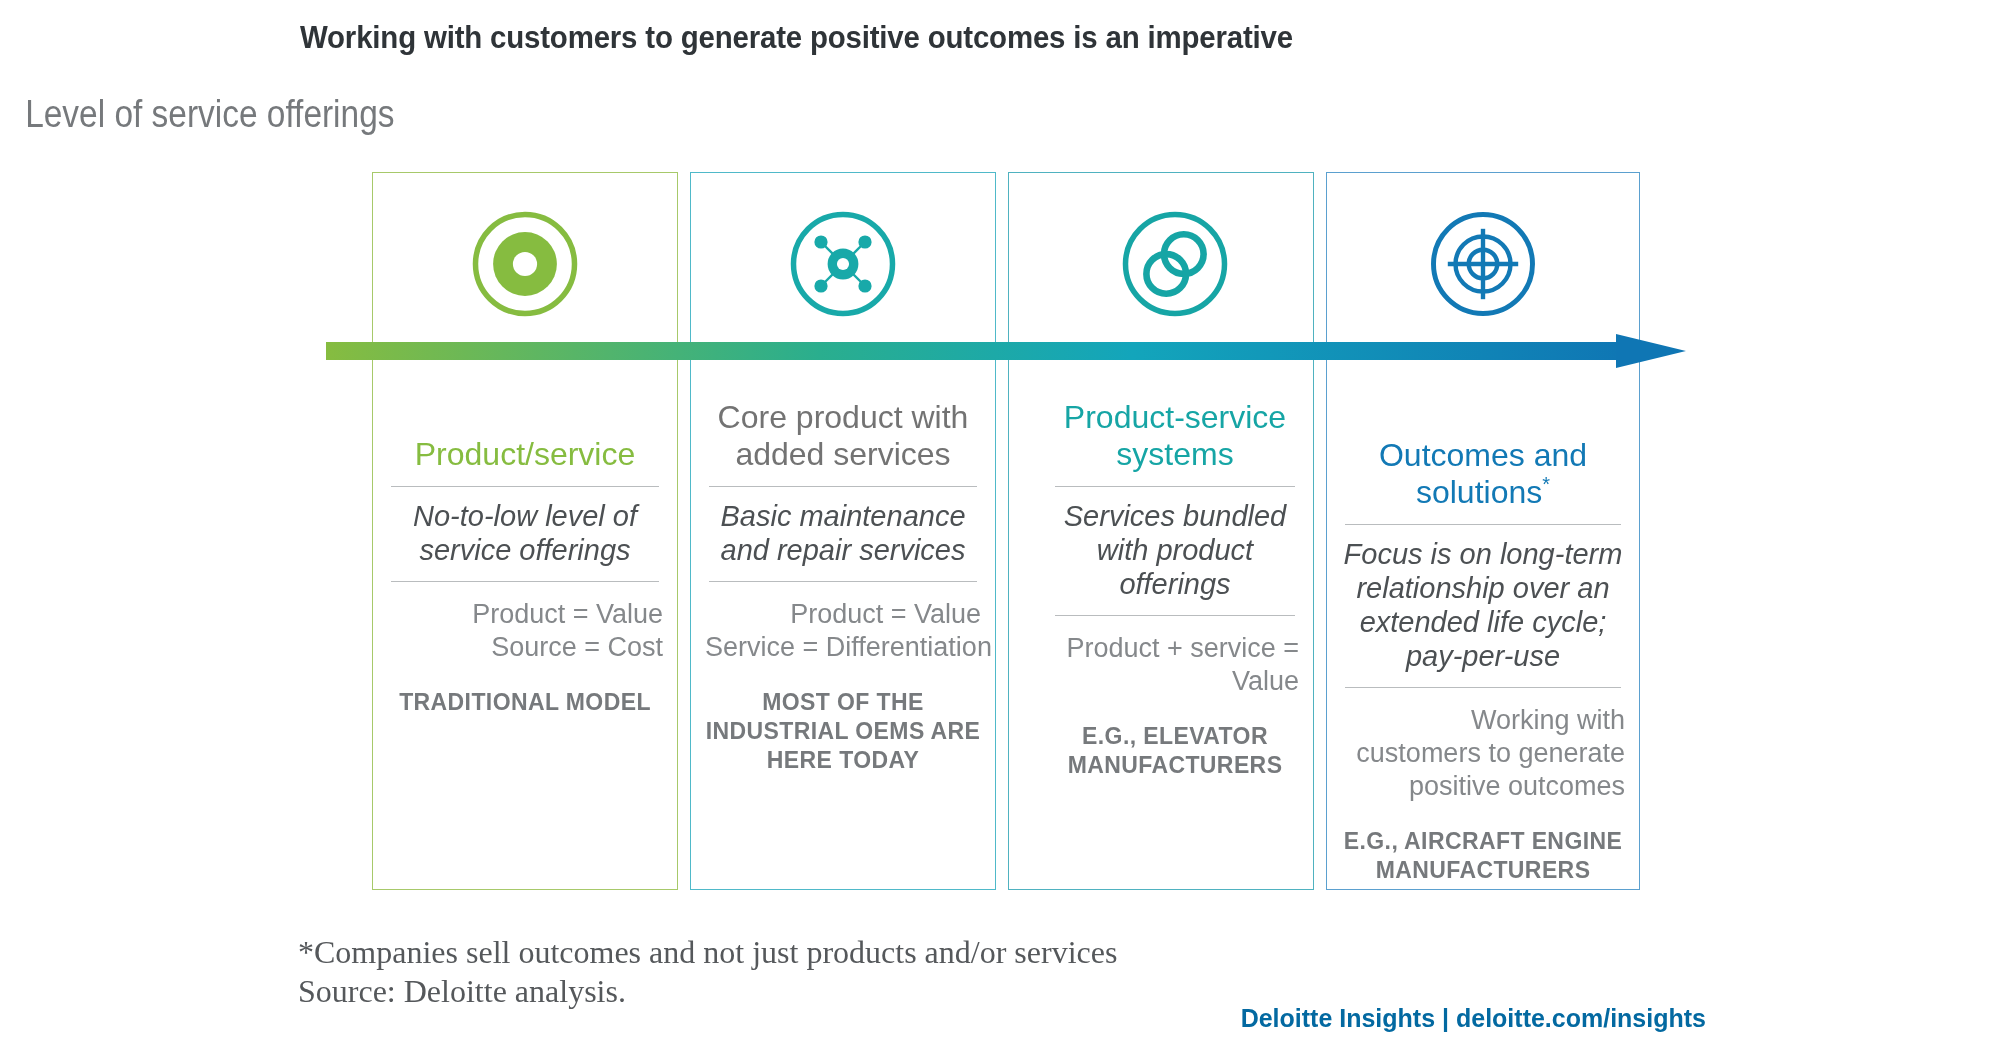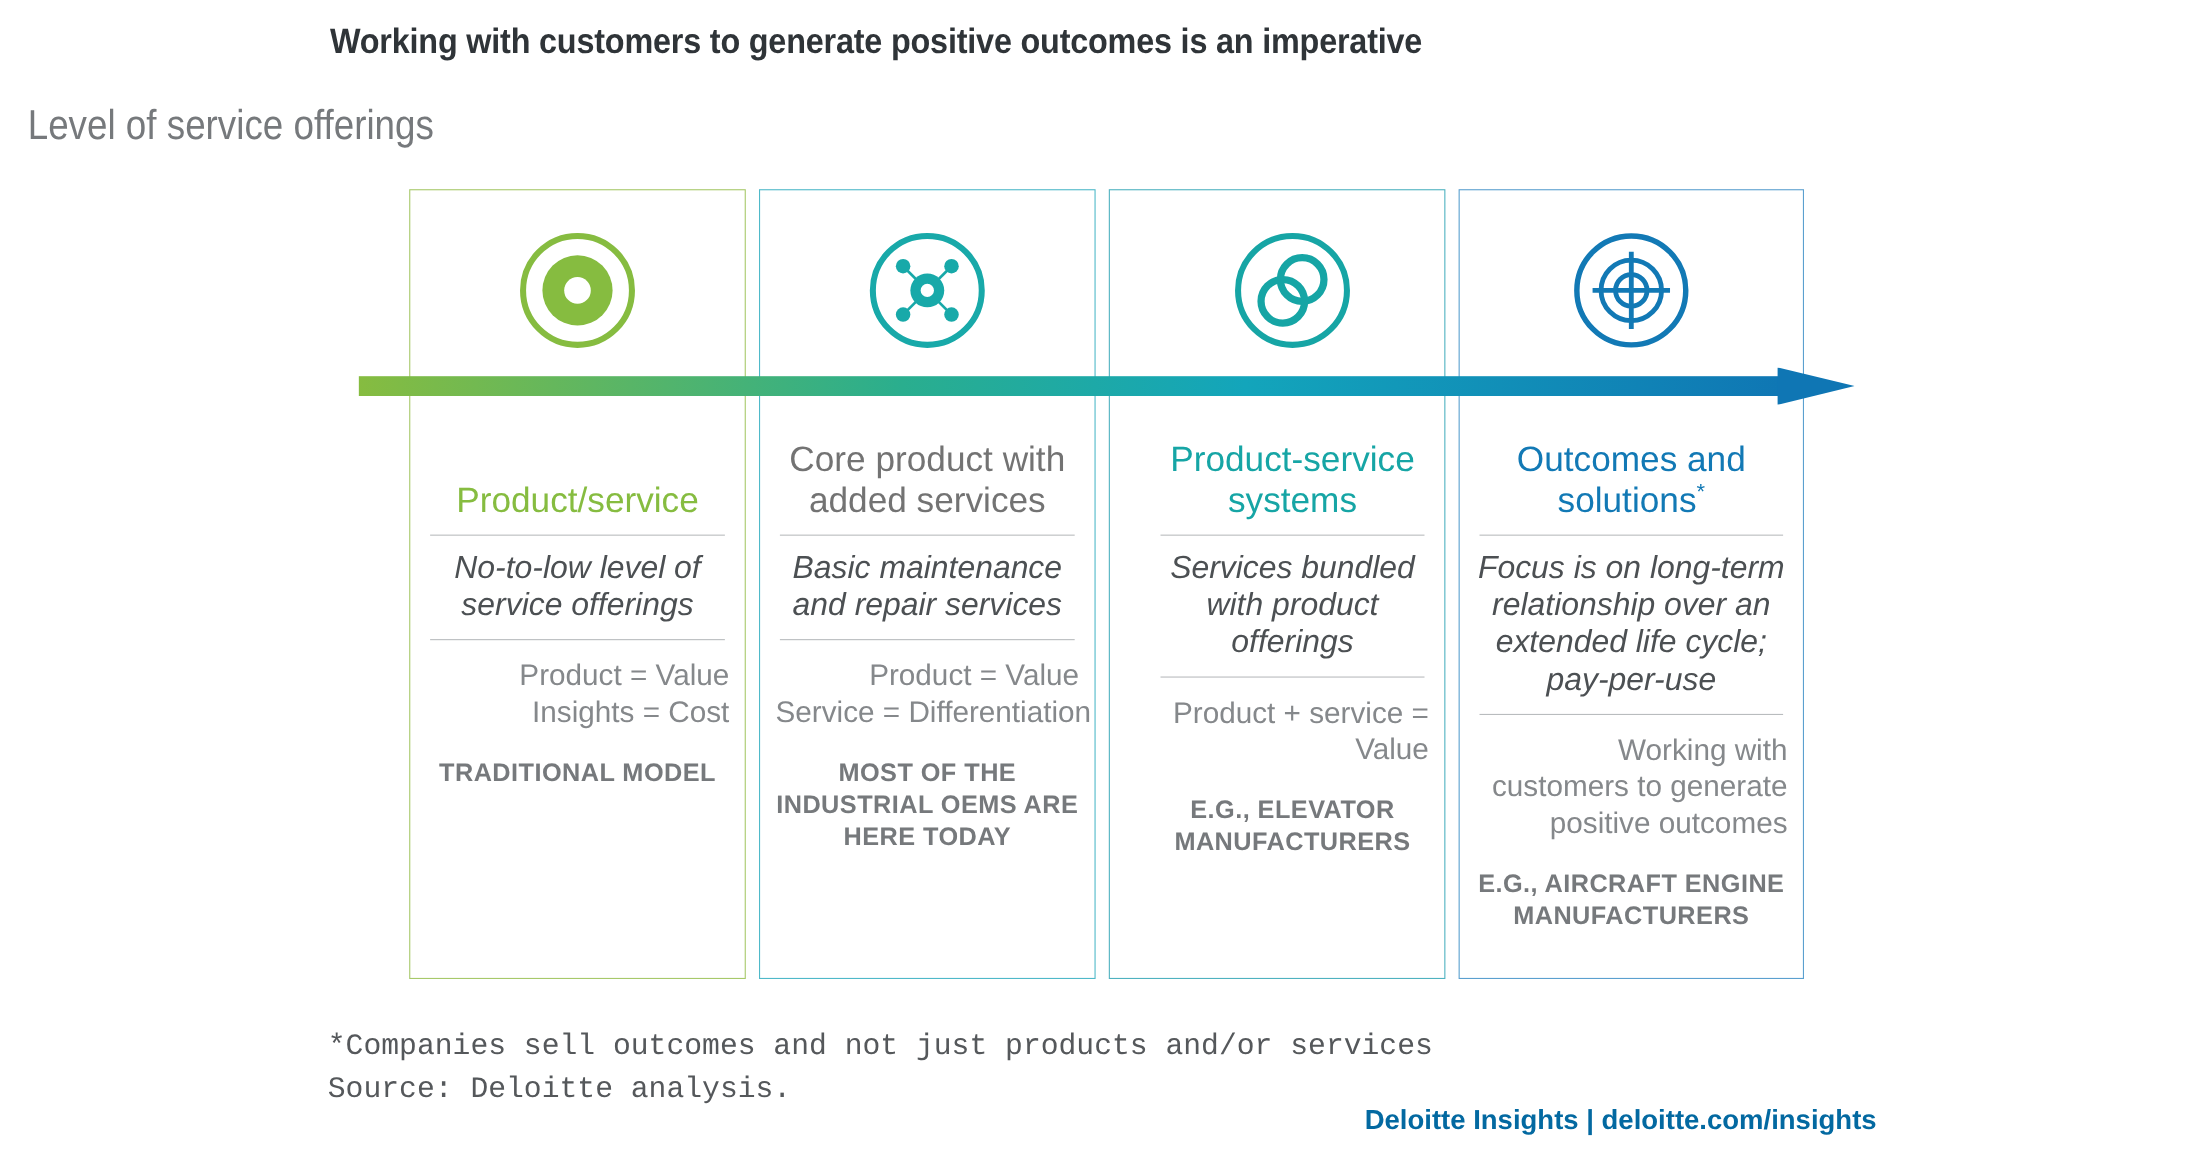--- a/index.html
+++ b/index.html
@@ -65,22 +65,22 @@
     font-weight:bold;font-size:23px;line-height:29px;letter-spacing:0.4px;
     color:#76797c;text-align:center;margin-top:24px;
   }
 
   
   .arrow{position:absolute;left:326px;top:334px;width:1360px;height:34px;}
 
   
   .foot{
     position:absolute;left:298px;top:933px;
-    font-family:Liberation Mono, monospace;
-    font-weight:300;font-size:27px;line-height:39px;color:#55585b;
+    font-family:Liberation Serif, serif;
+    font-weight:300;font-size:32px;line-height:39px;color:#55585b;
   }
   .brand{
     position:absolute;left:0;top:1004px;width:1706px;text-align:right;
     font-family:"Liberation Sans",sans-serif;
     font-weight:600;font-size:25px;color:#0369a1;
   }
 </style>
 </head>
 <body>
 
@@ -100,21 +100,21 @@
     <div class="body-zone">
       <div class="head-wrap">
         <div class="head" id="h0" style="color: rgb(134, 188, 64);">
           <span>Product/service</span><span class="star"></span>
         </div>
       </div>
       <div class="rule"></div>
       <div class="italic">No-to-low level of service offerings</div>
       <div class="rule" style="margin-top:14px;"></div>
       <div class="plain">Product = Value</div>
-      <div class="plain" style="margin-top:0;">Insights = Cost</div>
+      <div class="plain" style="margin-top:0;">Source = Cost</div>
       <div class="caps">TRADITIONAL MODEL</div>
     </div>
   </div>
 
   <div class="col col-2" id="c1" style="border-color: rgb(79, 185, 201);">
     <div class="icon-zone">
       <svg width="110" height="110" viewBox="0 0 100 100" aria-hidden="true">
         <circle cx="50" cy="50" r="45" fill="none" stroke="#18a9a9" stroke-width="5"></circle>
         <line x1="30" y1="30" x2="70" y2="70" stroke="#18a9a9" stroke-width="2.2"></line>
         <line x1="70" y1="30" x2="30" y2="70" stroke="#18a9a9" stroke-width="2.2"></line>
@@ -157,21 +157,21 @@
       </div>
       <div class="rule"></div>
       <div class="italic">Services bundled with product offerings</div>
       <div class="rule" style="margin-top:14px;"></div>
       <div class="plain">Product + service =</div>
       <div class="plain" style="margin-top:0;">Value</div>
       <div class="caps">E.G., ELEVATOR MANUFACTURERS</div>
     </div>
   </div>
 
-  <div class="col col-4" id="c3" style="border-color: rgb(91, 160, 207);">
+  <div class="col col-4" id="c3" style="border-color: rgb(91, 160, 207); gap: 38px;">
     <div class="icon-zone">
       <svg width="110" height="110" viewBox="0 0 100 100" aria-hidden="true">
         <circle cx="50" cy="50" r="45" fill="none" stroke="#1279b5" stroke-width="4.5"></circle>
         <circle cx="50" cy="50" r="25" fill="none" stroke="#1279b5" stroke-width="4"></circle>
         <circle cx="50" cy="50" r="13" fill="none" stroke="#1279b5" stroke-width="4"></circle>
         <line x1="50" y1="18" x2="50" y2="82" stroke="#1279b5" stroke-width="4"></line>
         <line x1="18" y1="50" x2="82" y2="50" stroke="#1279b5" stroke-width="4"></line>
       </svg>
     </div>
     <div class="body-zone">

